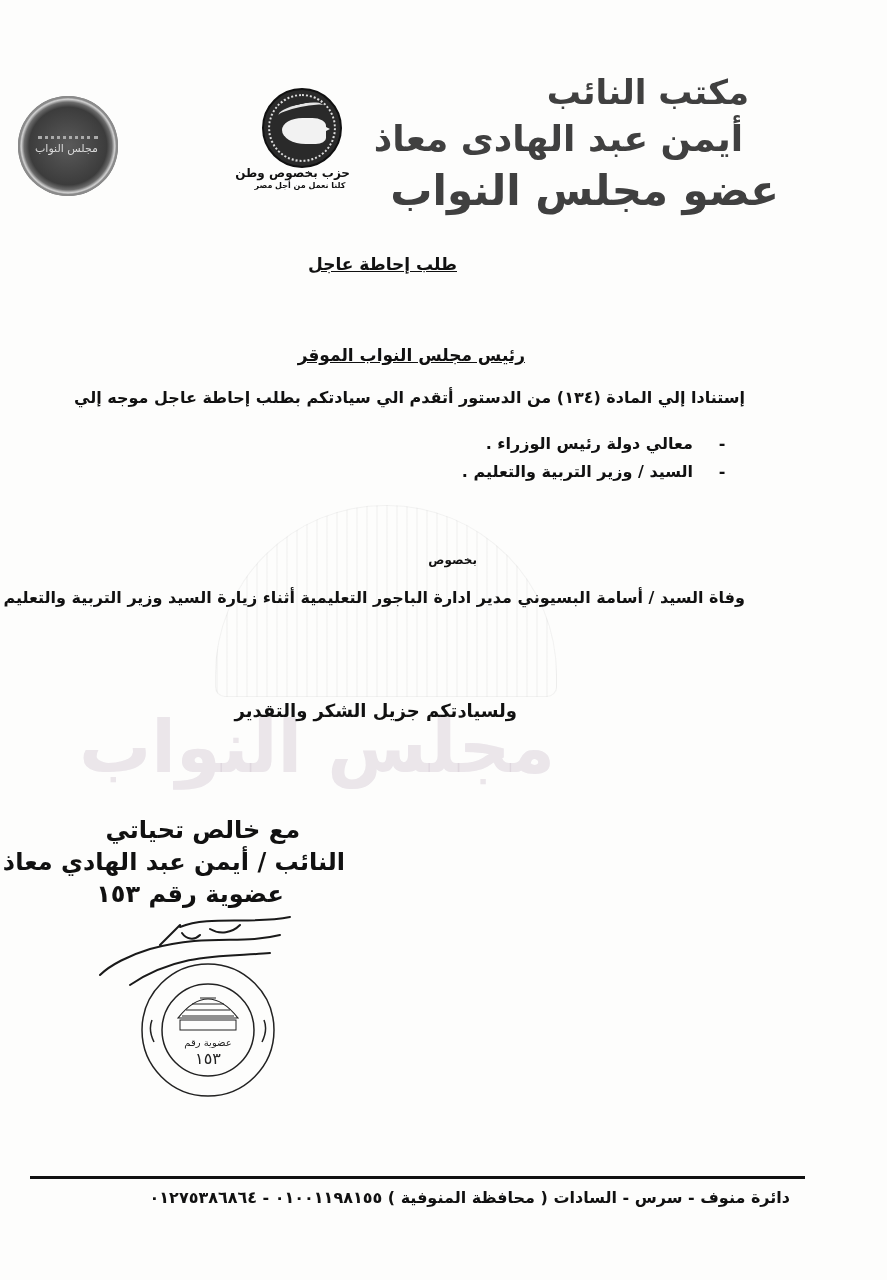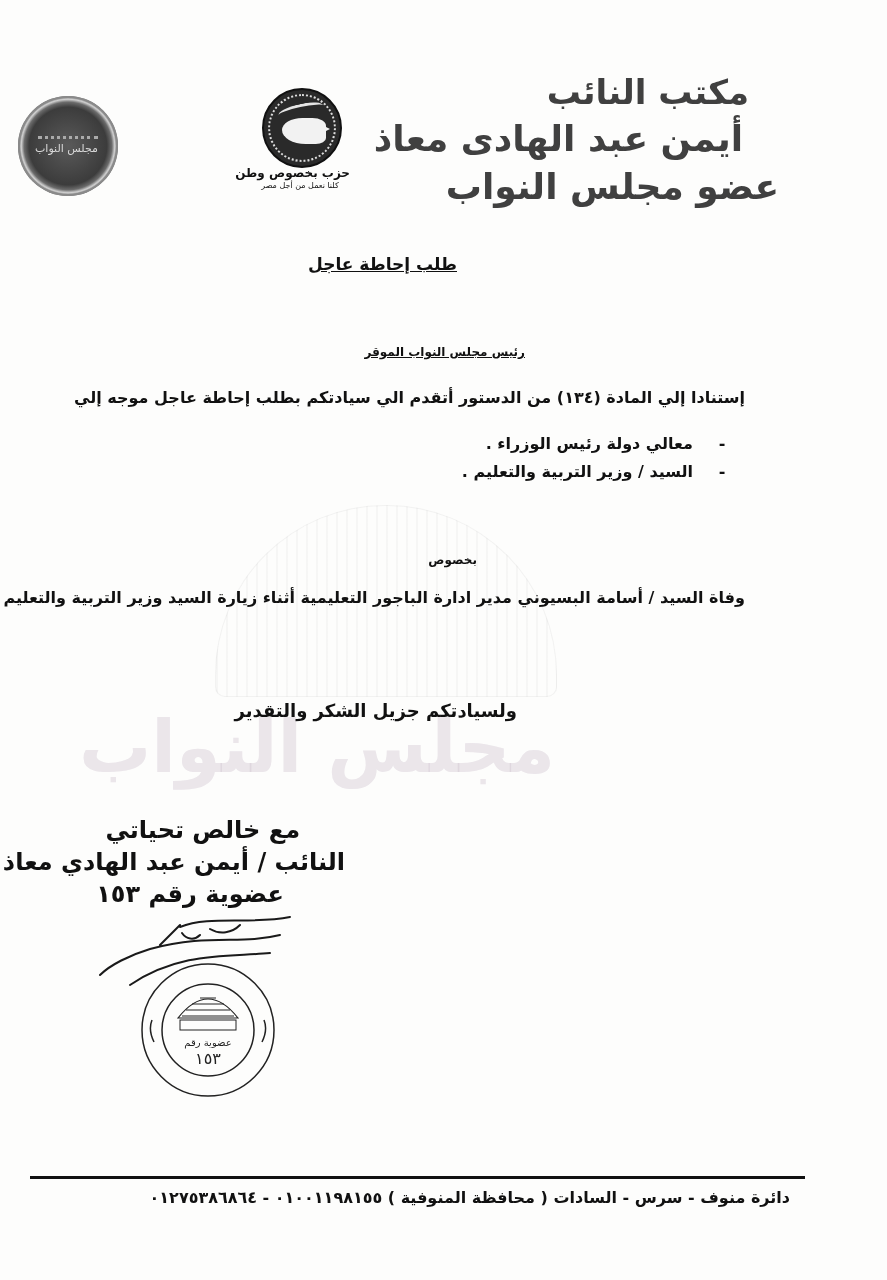--- a/index.html
+++ b/index.html
@@ -11,21 +11,21 @@
       position: relative;
     }
     .page { position: absolute; inset: 0; }
     .abs { position: absolute; }
     .rtl { direction: rtl; unicode-bidi: plaintext; white-space: nowrap; text-align: right; }
 
     
     .office-title { right: 140px; text-align: center; font-weight: bold; color: #404040; }
     .t1 { top: 72px; font-size: 34px; right: 138px; }
     .t2 { top: 118px; font-size: 36px; right: 144px; }
-    .t3 { top: 166px; font-size: 36px; right: 108px; }
+    .t3 { top: 166px; font-size: 42px; right: 108px; }
 
     
     .parliament-logo {
       left: 18px; top: 96px; width: 100px; height: 100px; border-radius: 50%;
       background: radial-gradient(circle at 50% 50%, #5a5a5a 0, #3c3c3c 55%, #6b6b6b 62%, #cfcfcf 66%, #555 72%, #e7e7e7 78%, #777 84%, #bdbdbd 92%, #f4f4f4 100%);
       box-shadow: 0 0 0 2px #8a8a8a inset;
     }
     .parliament-logo .inner {
       position: absolute; left: 20px; top: 40px; width: 60px; height: 22px;
       border-top: 3px dotted #aaa; color: #d8d8d8; font-size: 11px; text-align: center; line-height: 20px;
@@ -44,39 +44,39 @@
     }
     .party-logo .eagle {
       position: absolute; left: 18px; top: 28px; width: 44px; height: 26px;
       background: #f2f2f2; border-radius: 60% 40% 30% 70%;
     }
     .party-logo .eagle::after {
       content: ""; position: absolute; right: -4px; top: 6px; border-left: 10px solid #f2f2f2;
       border-top: 5px solid transparent; border-bottom: 5px solid transparent;
     }
     .party-name { left: 250px; top: 166px; width: 100px; text-align: center; font-size: 12px; font-weight: bold; }
-    .party-slogan { left: 250px; top: 181px; width: 100px; text-align: center; font-size: 8px; font-weight: normal; }
+    .party-slogan { left: 250px; top: 181px; width: 100px; text-align: center; font-size: 8px; font-weight: bold; }
 
     
     .watermark-dome {
       left: 215px; top: 505px; width: 340px; height: 190px;
       border-radius: 170px 170px 10px 10px;
       background: repeating-linear-gradient(90deg, rgba(200,200,200,0.18) 0 2px, transparent 2px 10px);
       border: 1px solid rgba(200,200,200,0.25);
       opacity: 0.8;
     }
     .watermark-text {
       left: 215px; top: 705px; width: 340px; text-align: center;
       font-size: 72px; color: rgba(200,185,200,0.35); font-weight: bold;
     }
 
     
     .subject { top: 254px; right: 430px; font-size: 17px; font-weight: bold; text-decoration: underline; }
     .addressee { top: 300px; right: 142px; font-size: 17px; font-weight: bold; text-decoration: underline; }
-    .addressee-title { top: 345px; right: 362px; font-size: 12px; font-weight: bold; text-decoration: underline; }
+    .addressee-title { top: 345px; right: 362px; font-size: 17px; font-weight: bold; text-decoration: underline; }
     .body-line { top: 388px; right: 142px; font-size: 16px; font-weight: bold; }
     .list { top: 430px; right: 160px; font-size: 16px; font-weight: bold; }
     .list-item { display: flex; flex-direction: row-reverse; gap: 24px; height: 28px; line-height: 28px; }
     .list-dash { width: 10px; text-align: center; }
     .regarding { top: 553px; right: 410px; font-size: 12px; font-weight: bold; }
     .regarding-text { top: 588px; right: 142px; font-size: 16px; font-weight: bold; }
     .thanks { top: 700px; right: 370px; font-size: 18px; font-weight: bold; }
 
     
     .sig { text-align: center; font-weight: bold; font-size: 24px; }

